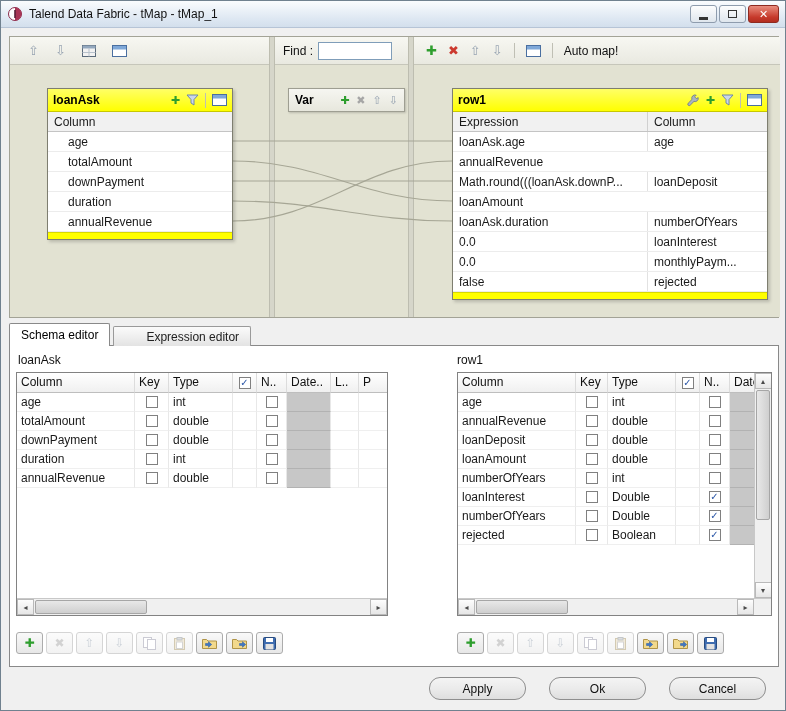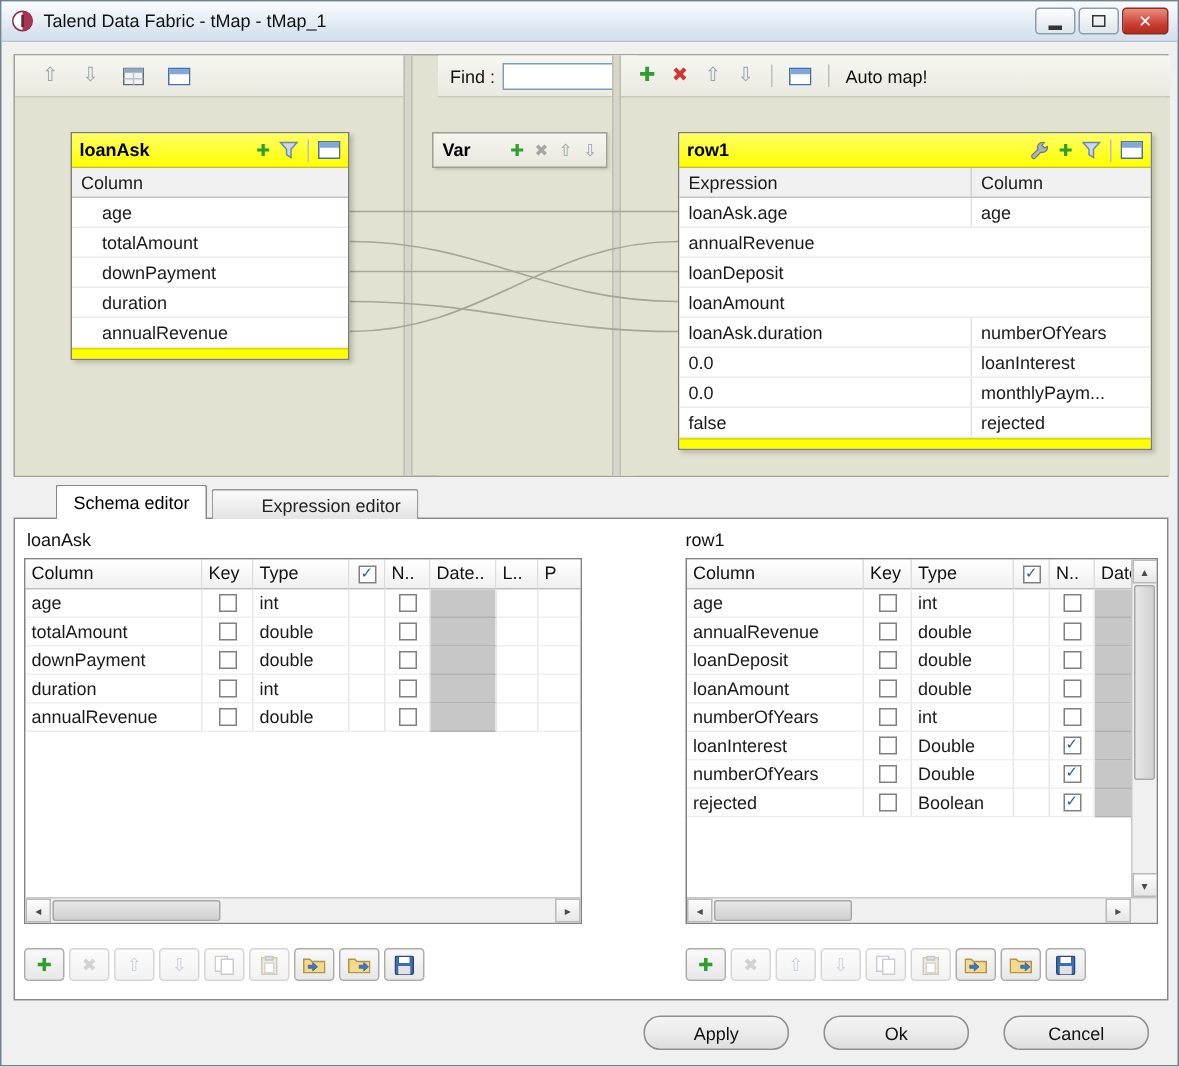--- a/index.html
+++ b/index.html
@@ -75,21 +75,21 @@
   .ocell.expr { width:195px; border-right:1px solid #E2E2E2; }
   .ocell.col  { flex:1; }
   .hcell.expr { width:195px; border-right:1px solid #D0D0D0; height:100%; display:flex; align-items:center; }
   .hcell.col  { flex:1; }
   .mt-footer { height:7px; background:#FFFF00; border-top:1px solid #D8D800; }
 
   .svgic { display:block; }
 
   
   .tabs-row { position:absolute; left:8px; top:322px; height:23px; display:flex; align-items:flex-end; z-index:3; }
-  .tab { font-size:12px; padding:0 11px; display:flex; align-items:center; cursor:default;margin-left:28px; }
+  .tab { font-size:12px; padding:0 11px; display:flex; align-items:center; cursor:default; }
   .tab.active { height:23px; background:#fff; border:1px solid #898989; border-bottom:none; border-radius:2px 2px 0 0; }
   .tab.inactive { height:20px; background:linear-gradient(#FBFBFB,#E3E3E3); border:1px solid #9A9A9A;
                   border-bottom:none; border-radius:2px 2px 0 0; margin-left:3px; color:#222;padding-left:32px; }
 
   
   .editor-panel { position:absolute; left:8px; top:344px; width:770px; height:322px;
                   background:#fff; border:1px solid #898989; z-index:1; }
   .schema-title { position:absolute; top:7px; font-size:12px; color:#111; }
 
   .schema-box { position:absolute; top:26px; height:244px; border:1px solid #828282; background:#fff;
@@ -182,21 +182,21 @@
         <svg class="svgic" width="15" height="12" viewBox="0 0 15 12">
           <rect x="0.5" y="0.5" width="14" height="11" fill="#FFFFFF" stroke="#4A6FA0"></rect>
           <rect x="1" y="1" width="13" height="3.5" fill="#7FA8D8"></rect>
         </svg>
       </div>
       <div class="panel-canvas"></div>
     </div>
 
     <div class="divider" style="left:259px;"></div>
 
-    <div class="map-panel" style="left:282px;width:133px;">
+    <div class="map-panel" style="left:265px;width:133px;">
       <div class="panel-toolbar" style="padding-left:8px;gap:5px;">
         <span class="find-label">Find :</span>
         <input class="find-input" value="" style="">
       </div>
       <div class="panel-canvas"></div>
     </div>
 
     <div class="divider" style="left:398px;"></div>
 
     <div class="map-panel" style="left:404px;width:366px;">
@@ -291,20 +291,21 @@
         <span class="hcell col">Column</span>
       </div>
       <div class="mt-row">
         <span class="ocell expr">loanAsk.age</span>
         <span class="ocell col">age</span>
       </div>
       <div class="mt-row">
         <span class="ocell col">annualRevenue</span>
       </div>
       <div class="mt-row">
+        <span class="ocell expr">Math.round(((loanAsk.downP...</span>
         <span class="ocell col">loanDeposit</span>
       </div>
       <div class="mt-row">
         <span class="ocell col">loanAmount</span>
       </div>
       <div class="mt-row">
         <span class="ocell expr">loanAsk.duration</span>
         <span class="ocell col">numberOfYears</span>
       </div>
       <div class="mt-row">

